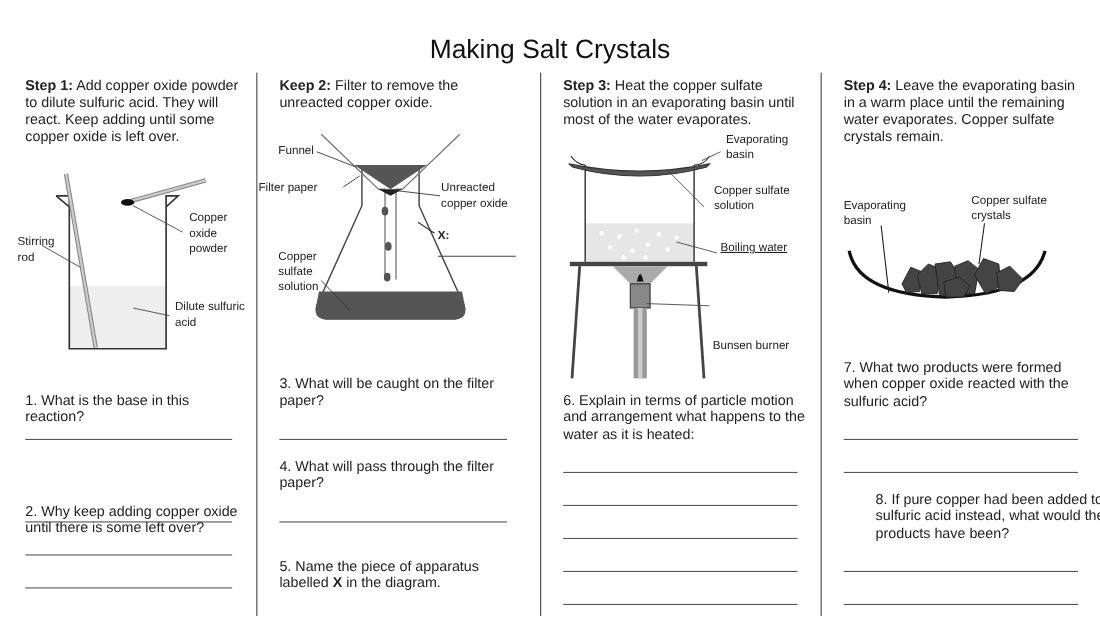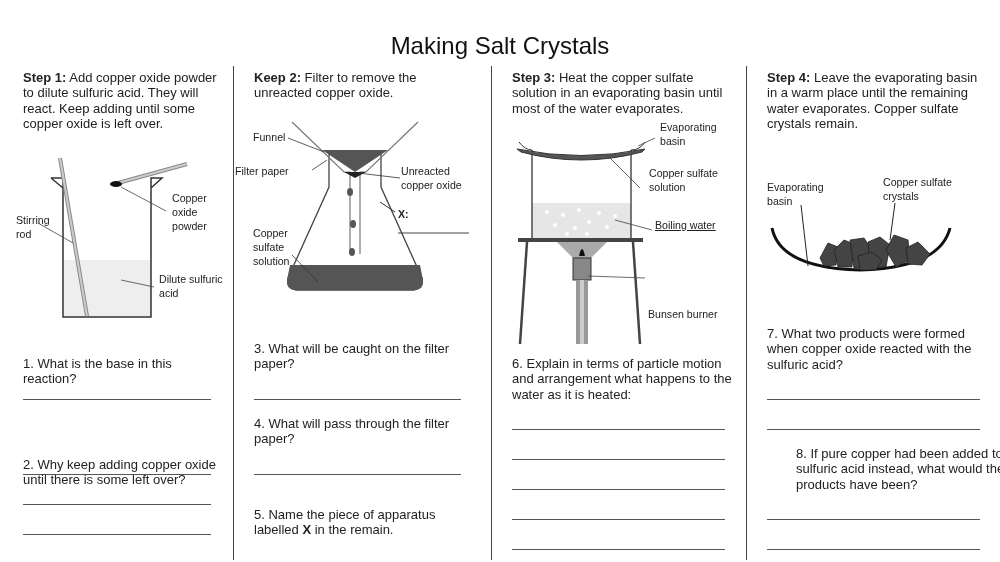--- a/index.html
+++ b/index.html
@@ -144,21 +144,21 @@
   <span>3.</span> <span>What will be caught on the filter paper?</span>
 </div>
 <div class="line" style="left:254px;top:399px;width:207px;"></div>
 
 <div class="txt" style="left:254px;top:416px;width:205px;">
   <span>4.</span> <span>What will pass through the filter paper?</span>
 </div>
 <div class="line" style="left:254px;top:474px;width:207px;"></div>
 
 <div class="txt" style="left:254px;top:507px;width:220px;">
-  <span>5.</span> <span>Name the piece of apparatus labelled </span><b>X</b><span> in the remain.</span>
+  <span>5.</span> <span>Name the piece of apparatus labelled </span><b>X</b><span> in the diagram.</span>
 </div>
 
 <div class="txt" style="left:512px;top:356px;width:220px;">
   <span>6.</span> <span>Explain in terms of particle motion and arrangement what happens to the water as it is heated:</span>
 </div>
 <div class="line" style="left:512px;top:429px;width:213px;"></div>
 <div class="line" style="left:512px;top:459px;width:213px;"></div>
 <div class="line" style="left:512px;top:489px;width:213px;"></div>
 <div class="line" style="left:512px;top:519px;width:213px;"></div>
 <div class="line" style="left:512px;top:549px;width:213px;"></div>

